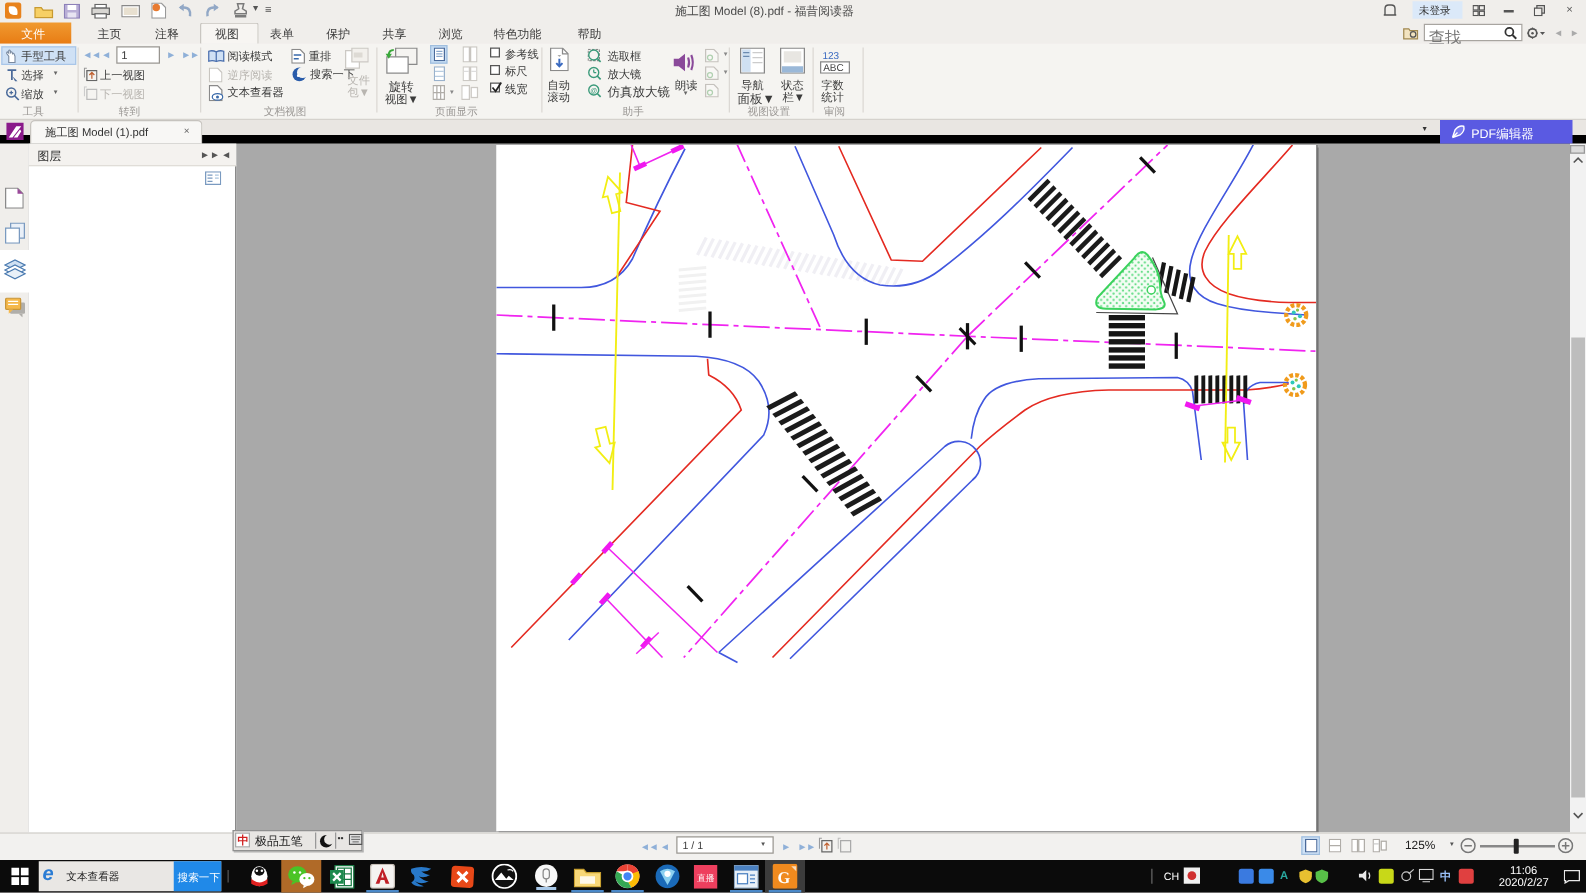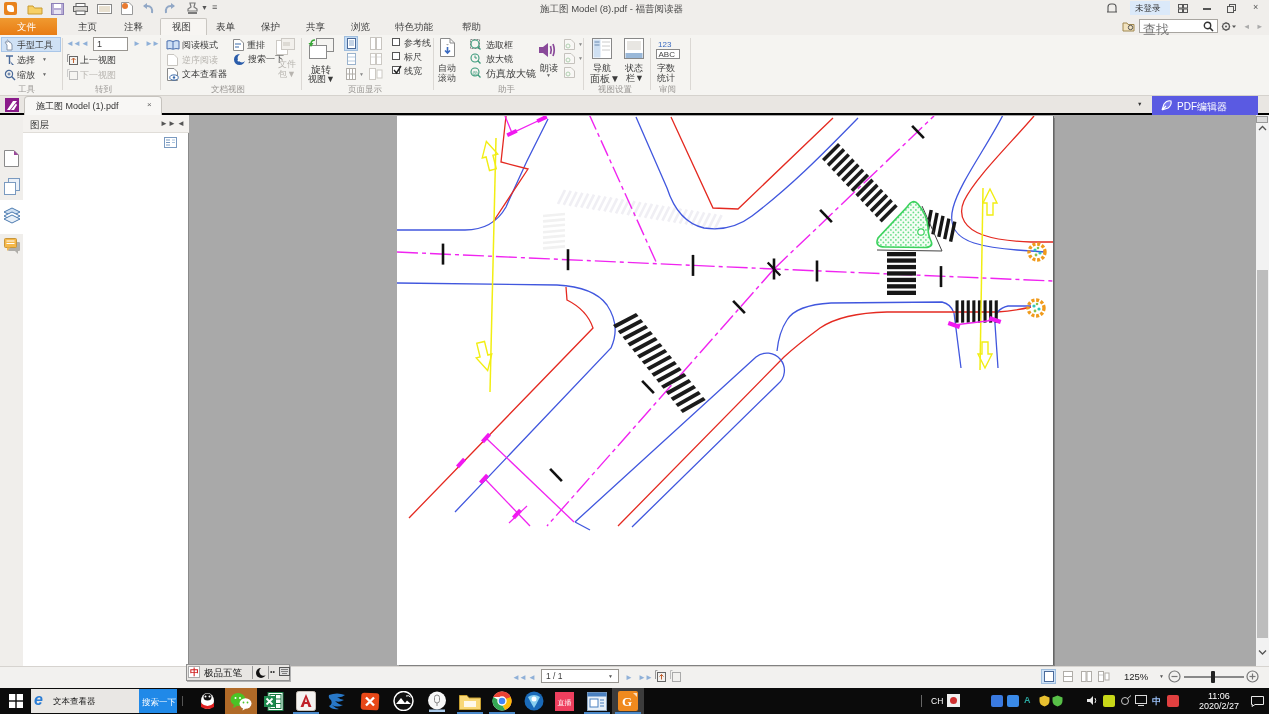--- a/index.html
+++ b/index.html
@@ -296,21 +296,21 @@
     <div class="t" style="left:625px;top:27px;font-size:9px">状态</div>
     <div class="t" style="left:626px;top:37px;font-size:9px">栏▼</div>
     <svg class="ico" style="left:656px;top:4px" width="24" height="20">
       <text x="2" y="8" font-size="8" fill="#3a6ac0">123</text>
       <rect x="0.5" y="10.5" width="23" height="9" fill="#fff" stroke="#888"></rect>
       <text x="2.5" y="18" font-size="8" fill="#444">ABC</text>
     </svg>
     <div class="t" style="left:657px;top:27px;font-size:9px">字数</div>
     <div class="t" style="left:657px;top:37px;font-size:9px">统计</div>
   </div>
-<div class="ab" style="left:0;top:96px;width:1269px;height:19px;background:#e9e6e2;border-bottom:2px solid #000000">
+<div class="ab" style="left:0;top:96px;width:1269px;height:19px;background:#e9e6e2;border-bottom:7px solid #000000">
     <svg class="ico" style="left:5px;top:2px" width="14" height="14">
       <rect x="0" y="0" width="14" height="14" fill="#8a1a8a"></rect>
       <path d="M2,12 L8,3 L12,3 L5,12 Z M6,12 L11,5.5 L12,7 L9,12 Z" fill="#fff"></path>
     </svg>
     <div class="ab" style="left:24px;top:0;width:138px;height:19px;background:#f8f7f5;border:1px solid #c6c3be;border-bottom:none;border-radius:4px 4px 0 0"></div>
     <div class="t" style="left:36px;top:4px;font-size:9px;color:#333">施工图 Model (1).pdf</div>
     <div class="t" style="left:147px;top:4px;font-size:8px;color:#666">×</div>
     <div class="t" style="left:1137px;top:5px;font-size:5.5px;color:#333">▼</div>
     <div class="ab" style="left:1152px;top:0;width:106px;height:19px;background:#5a5ae2"></div>
     <svg class="ico" style="left:1160px;top:3px" width="13" height="13">

